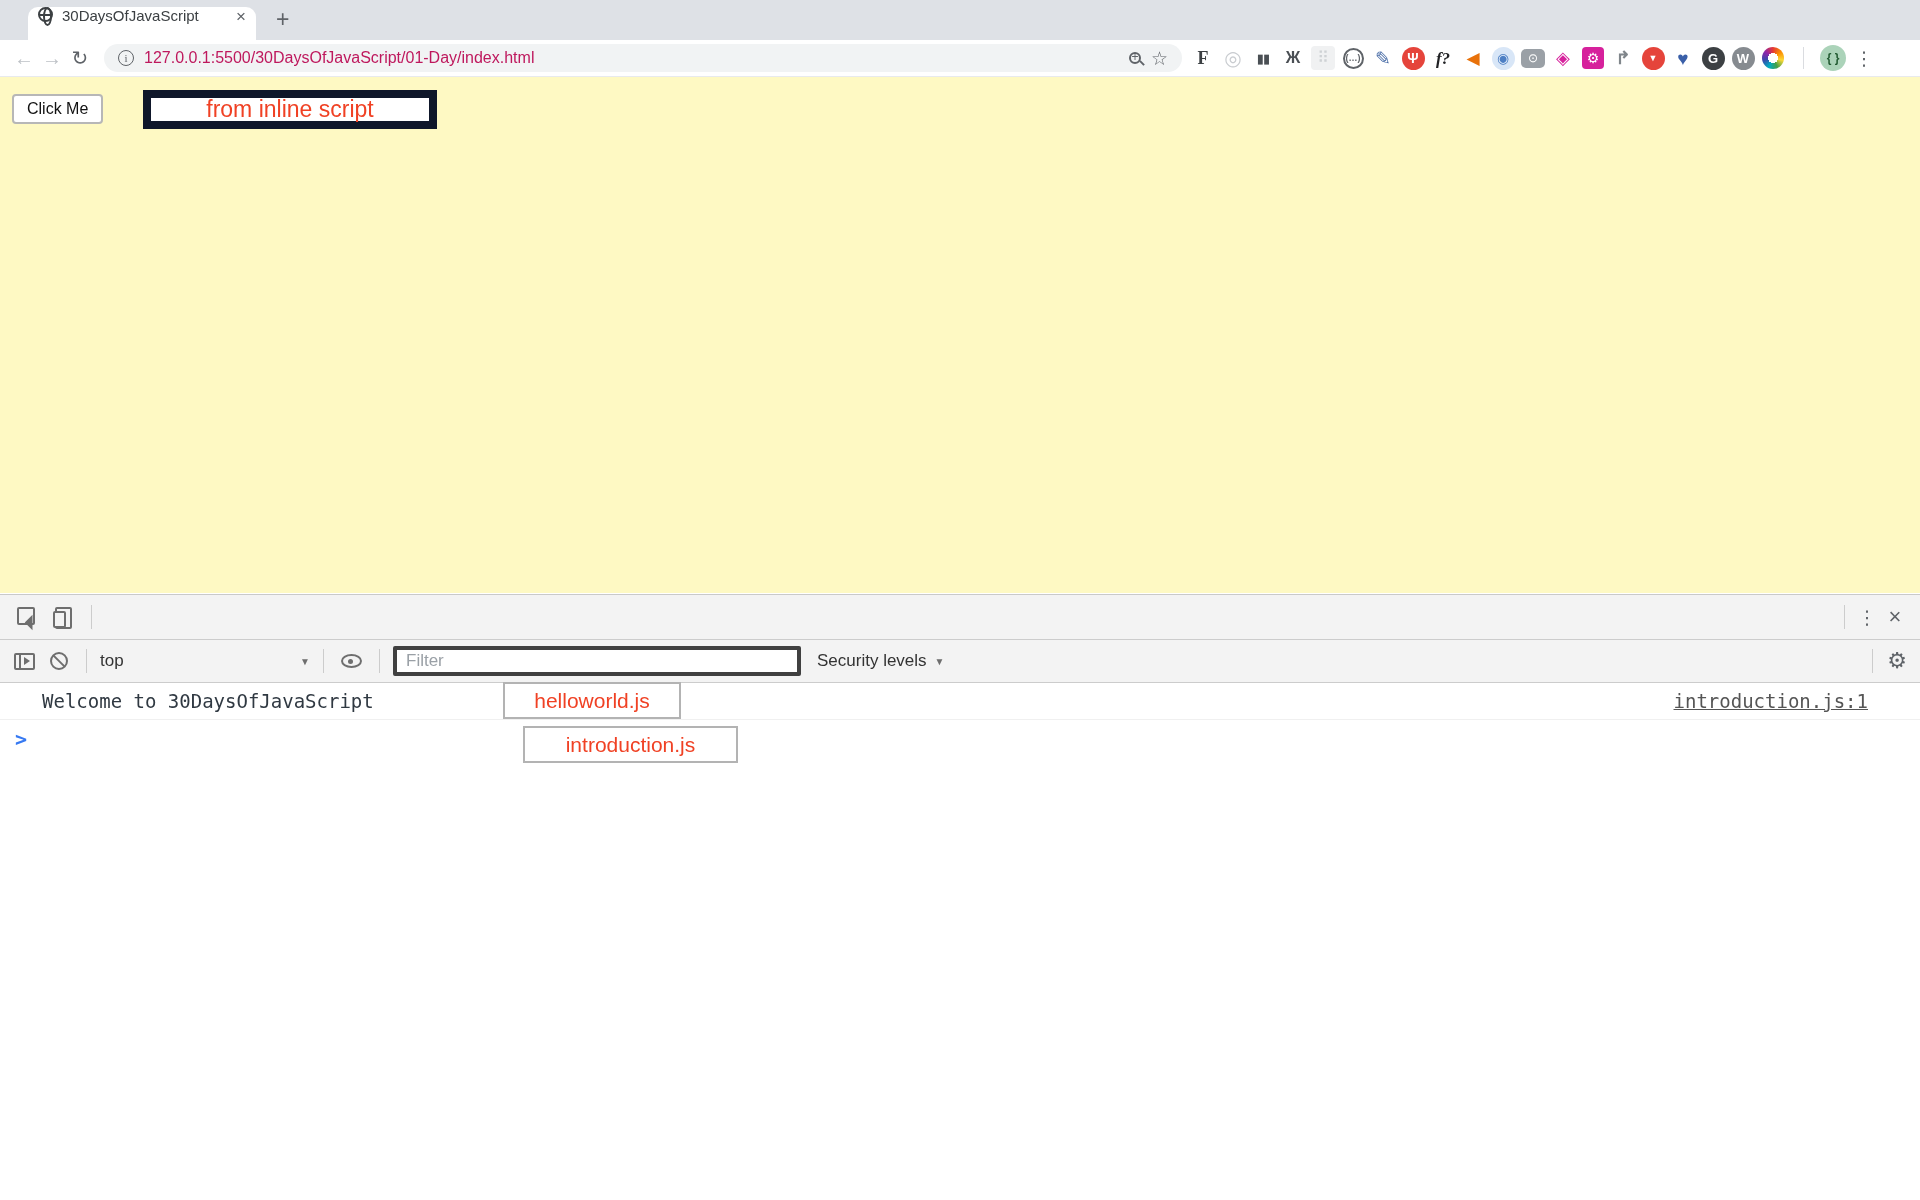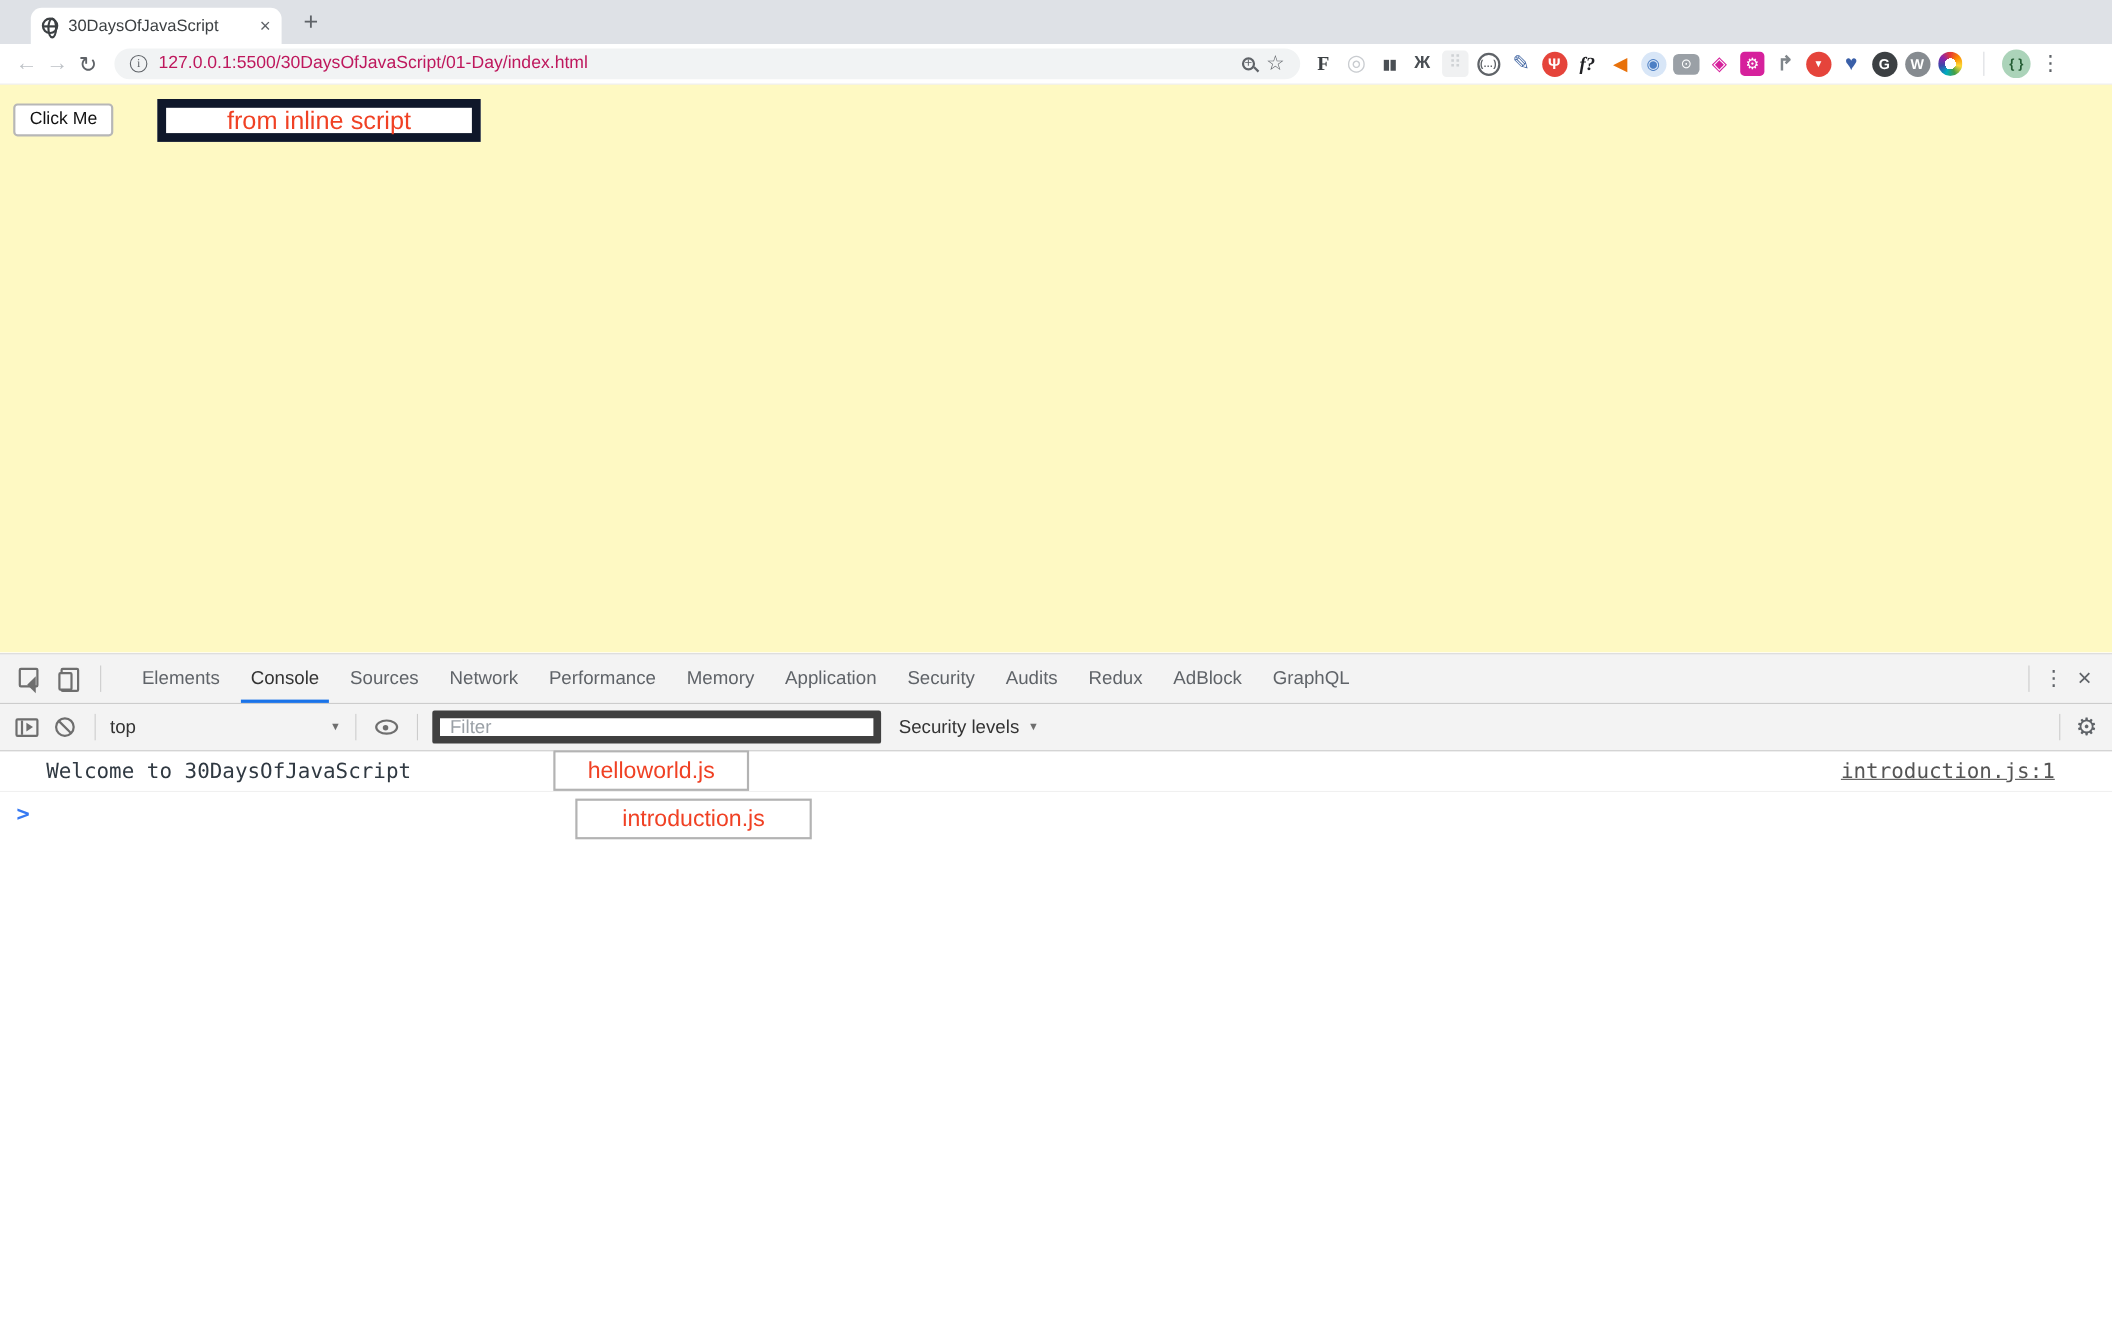--- a/index.html
+++ b/index.html
@@ -3,21 +3,21 @@
 <meta charset="utf-8">
 <style>
   * { margin:0; padding:0; box-sizing:border-box; }
   html,body { width:1920px; height:1200px; overflow:hidden; background:#fff;
               font-family:"Liberation Sans", sans-serif; }
   #stage { position:relative; width:1920px; height:1200px; }
 
   
   .tabstrip { height:40px; background:var(--chrome_bg,#dee1e6); position:relative; }
   .tab { position:absolute; left:28px; top:7px; width:228px; height:33px; background:#fff;
-         border-radius:10px 10px 0 0; display:flex; align-items:center; gap:9px; padding:0 10px; }
+         border-radius:10px 10px 0 0; display:flex; gap:9px; padding:0 10px; }
   .globe { width:15px; height:15px; border:2px solid #3c4043; border-radius:50%; position:relative; flex:0 0 auto; }
   .globe::before { content:""; position:absolute; left:-1px; right:-1px; top:4.5px; height:2px; background:#3c4043; }
   .globe::after  { content:""; position:absolute; left:3px; top:-2px; width:5px; height:15px; border:2px solid #3c4043; border-radius:50%; }
   .tab-title { font-size:15px; color:#3c4043; flex:1; white-space:nowrap; overflow:hidden; }
   .tab-close { font-size:17px; color:#5f6368; cursor:default; }
   .newtab { position:absolute; left:276px; top:6px; font-size:23px; color:#5f6368; }
 
   .toolbar { height:37px; background:#fff; border-bottom:1px solid #e8eaed; display:flex; align-items:center; padding:0 10px; }
   .navbtn { width:28px; text-align:center; font-size:20px; color:#bdc1c6; }
   .navbtn.enabled { color:#5f6368; }
@@ -71,21 +71,21 @@
   .sbtoggle { width:21px; height:17px; border:2px solid #6e6e6e; border-radius:2px; position:relative; margin:0 6px; }
   .sbtoggle::before { content:""; position:absolute; left:3px; top:0; bottom:0; width:2px; background:#6e6e6e; }
   .sbtoggle::after { content:""; position:absolute; left:8px; top:2.5px; width:0; height:0;
                      border-left:6px solid #6e6e6e; border-top:4px solid transparent; border-bottom:4px solid transparent; }
   .clearbtn { width:18px; height:18px; border:2px solid #6e6e6e; border-radius:50%; position:relative; margin:0 9px; }
   .clearbtn::after { content:""; position:absolute; left:-1px; top:6px; width:16px; height:2px; background:#6e6e6e; transform:rotate(45deg); }
   .ctx { width:218px; display:flex; align-items:center; justify-content:space-between; font-size:17px; padding:0 4px; }
   .caret { font-size:10px; color:#6e6e6e; }
   .eye { width:21px; height:14px; border:2px solid #6e6e6e; border-radius:50%; position:relative; margin:0 8px; }
   .eye::after { content:""; position:absolute; left:5px; top:2.5px; width:5px; height:5px; border-radius:50%; background:#6e6e6e; }
-  .filter { width:408px; height:30px; background:#fff; border:7px solid #404040; border-radius:2px;
+  .filter { width:408px; height:30px; background:#fff; border:4px solid #404040; border-radius:2px;
             font-size:17px; color:#333; padding:0 9px; margin-left:4px; font-family:"Liberation Sans",sans-serif; outline:none; }
   .filter::placeholder { color:#9aa0a6; }
   .levels { margin-left:16px; display:flex; align-items:center; gap:8px; font-size:17px; }
   .dt-toolbar .push { margin-left:auto; }
   .gear { font-size:22px; color:#5f6368; width:30px; text-align:center; }
 
   .console { position:relative; font-family:"DejaVu Sans Mono","Liberation Mono",monospace; font-size:19px; color:#303942; }
   .crow { height:37px; border-bottom:1px solid #f0f0f0; display:flex; align-items:center; padding-left:42px; position:relative; }
   .src { position:absolute; right:52px; color:#555; text-decoration:underline; font-size:19px; }
   .prompt-row { height:37px; display:flex; align-items:center; padding-left:15px; }
@@ -217,46 +217,20 @@
     <button class="clickme">Click Me</button>
     <div class="inline-note">from inline script</div>
   </div>
 
   <div class="devtools">
 
     <div class="dt-tabbar">
       <span class="inspect"></span>
       <span class="device"></span>
       <span class="vsep"></span>
-      <div class="dt-tabs">
-
-          <div class="devtab">Elements</div>
-
-          <div class="devtab active">Console</div>
-
-          <div class="devtab">Sources</div>
-
-          <div class="devtab">Network</div>
-
-          <div class="devtab">Performance</div>
-
-          <div class="devtab">Memory</div>
-
-          <div class="devtab">Application</div>
-
-          <div class="devtab">Security</div>
-
-          <div class="devtab">Audits</div>
-
-          <div class="devtab">Redux</div>
-
-          <div class="devtab">AdBlock</div>
-
-          <div class="devtab">GraphQL</div>
-        </div>
       <span class="push"></span>
       <span class="vsep"></span>
       <span class="kebab">⋮</span>
       <span class="dt-close">×</span>
     </div>
 
     <div class="dt-toolbar">
       <span class="sbtoggle"></span>
       <span class="clearbtn"></span>
       <span class="vsep"></span>

